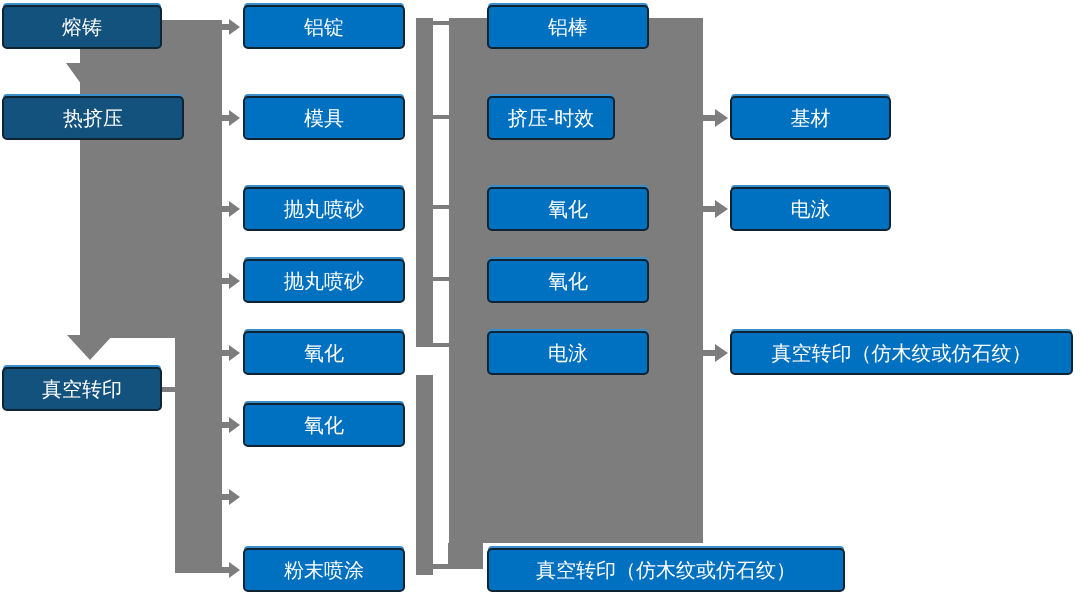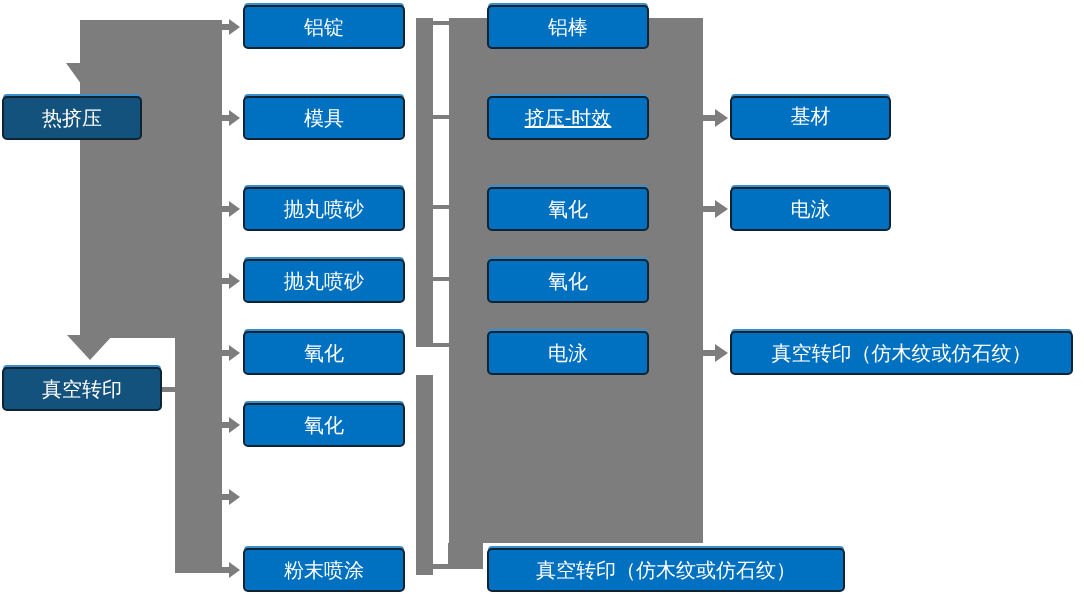--- a/index.html
+++ b/index.html
@@ -84,35 +84,36 @@
 
   <div class="c" style="left:703px;top:115px;width:13px;height:6px;"></div>
   <div class="tri tri-right-lg" style="left:715px;top:109px;"></div>
 
   <div class="c" style="left:703px;top:206px;width:13px;height:6px;"></div>
   <div class="tri tri-right-lg" style="left:715px;top:200px;"></div>
 
   <div class="c" style="left:703px;top:350px;width:13px;height:6px;"></div>
   <div class="tri tri-right-lg" style="left:715px;top:344px;"></div>
 
-  <div class="node stage" style="left:2px;top:96px;width:140px;">热挤压</div>
+  <div class="node stage" style="left:2px;top:5px;width:160px;">熔铸</div>
+  <div class="node stage" style="left:2px;top:96px;width:182px;">热挤压</div>
   <div class="node stage" style="left:2px;top:367px;width:160px;">真空转印</div>
 
   <div class="node" style="left:243px;top:5px;width:162px;">铝锭</div>
   <div class="node" style="left:243px;top:96px;width:162px;">模具</div>
   <div class="node" style="left:243px;top:187px;width:162px;">抛丸喷砂</div>
   <div class="node" style="left:243px;top:259px;width:162px;">抛丸喷砂</div>
   <div class="node" style="left:243px;top:331px;width:162px;">氧化</div>
   <div class="node" style="left:243px;top:403px;width:162px;">氧化</div>
   <div class="node" style="left:487px;top:5px;width:162px;">铝棒</div>
 
   <div class="node" style="left:243px;top:548px;width:162px;">粉末喷涂</div>
-  <div class="node" style="left:487px;top:96px;width:162px;text-decoration:underline;">挤压-时效</div>
+  <div class="node" style="left:487px;top:96px;width:128px;">挤压-时效</div>
   <div class="node" style="left:487px;top:187px;width:162px;">氧化</div>
   <div class="node" style="left:487px;top:259px;width:162px;">氧化</div>
   <div class="node" style="left:487px;top:331px;width:162px;">电泳</div>
   <div class="node" style="left:487px;top:548px;width:358px;">真空转印（仿木纹或仿石纹）</div>
 
-  <div class="node" style="left:730px;top:96px;width:161px;font-family:Liberation Mono, monospace;">基材</div>
+  <div class="node" style="left:730px;top:96px;width:161px;">基材</div>
   <div class="node" style="left:730px;top:187px;width:161px;">电泳</div>
   <div class="node" style="left:730px;top:331px;width:343px;">真空转印（仿木纹或仿石纹）</div>
 
 </div>
 
 </body></html>

